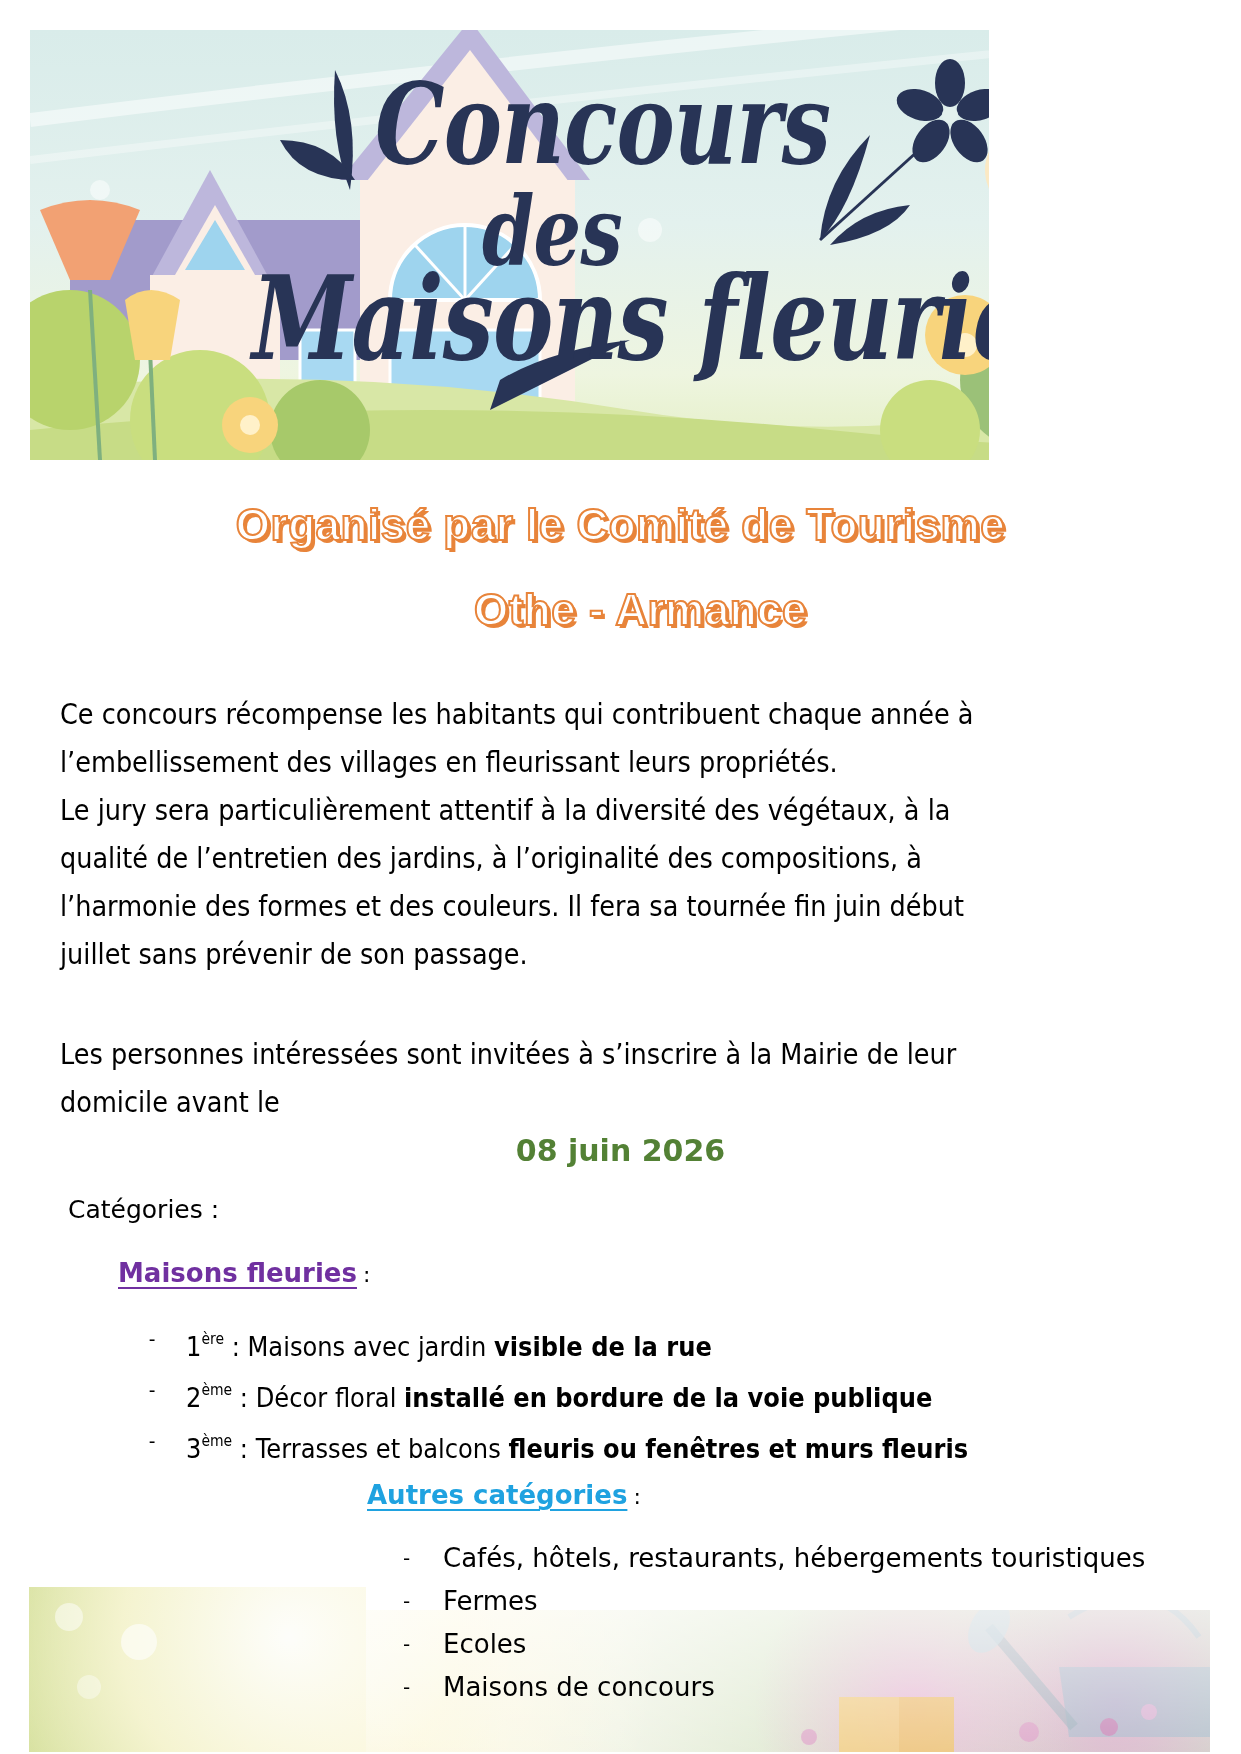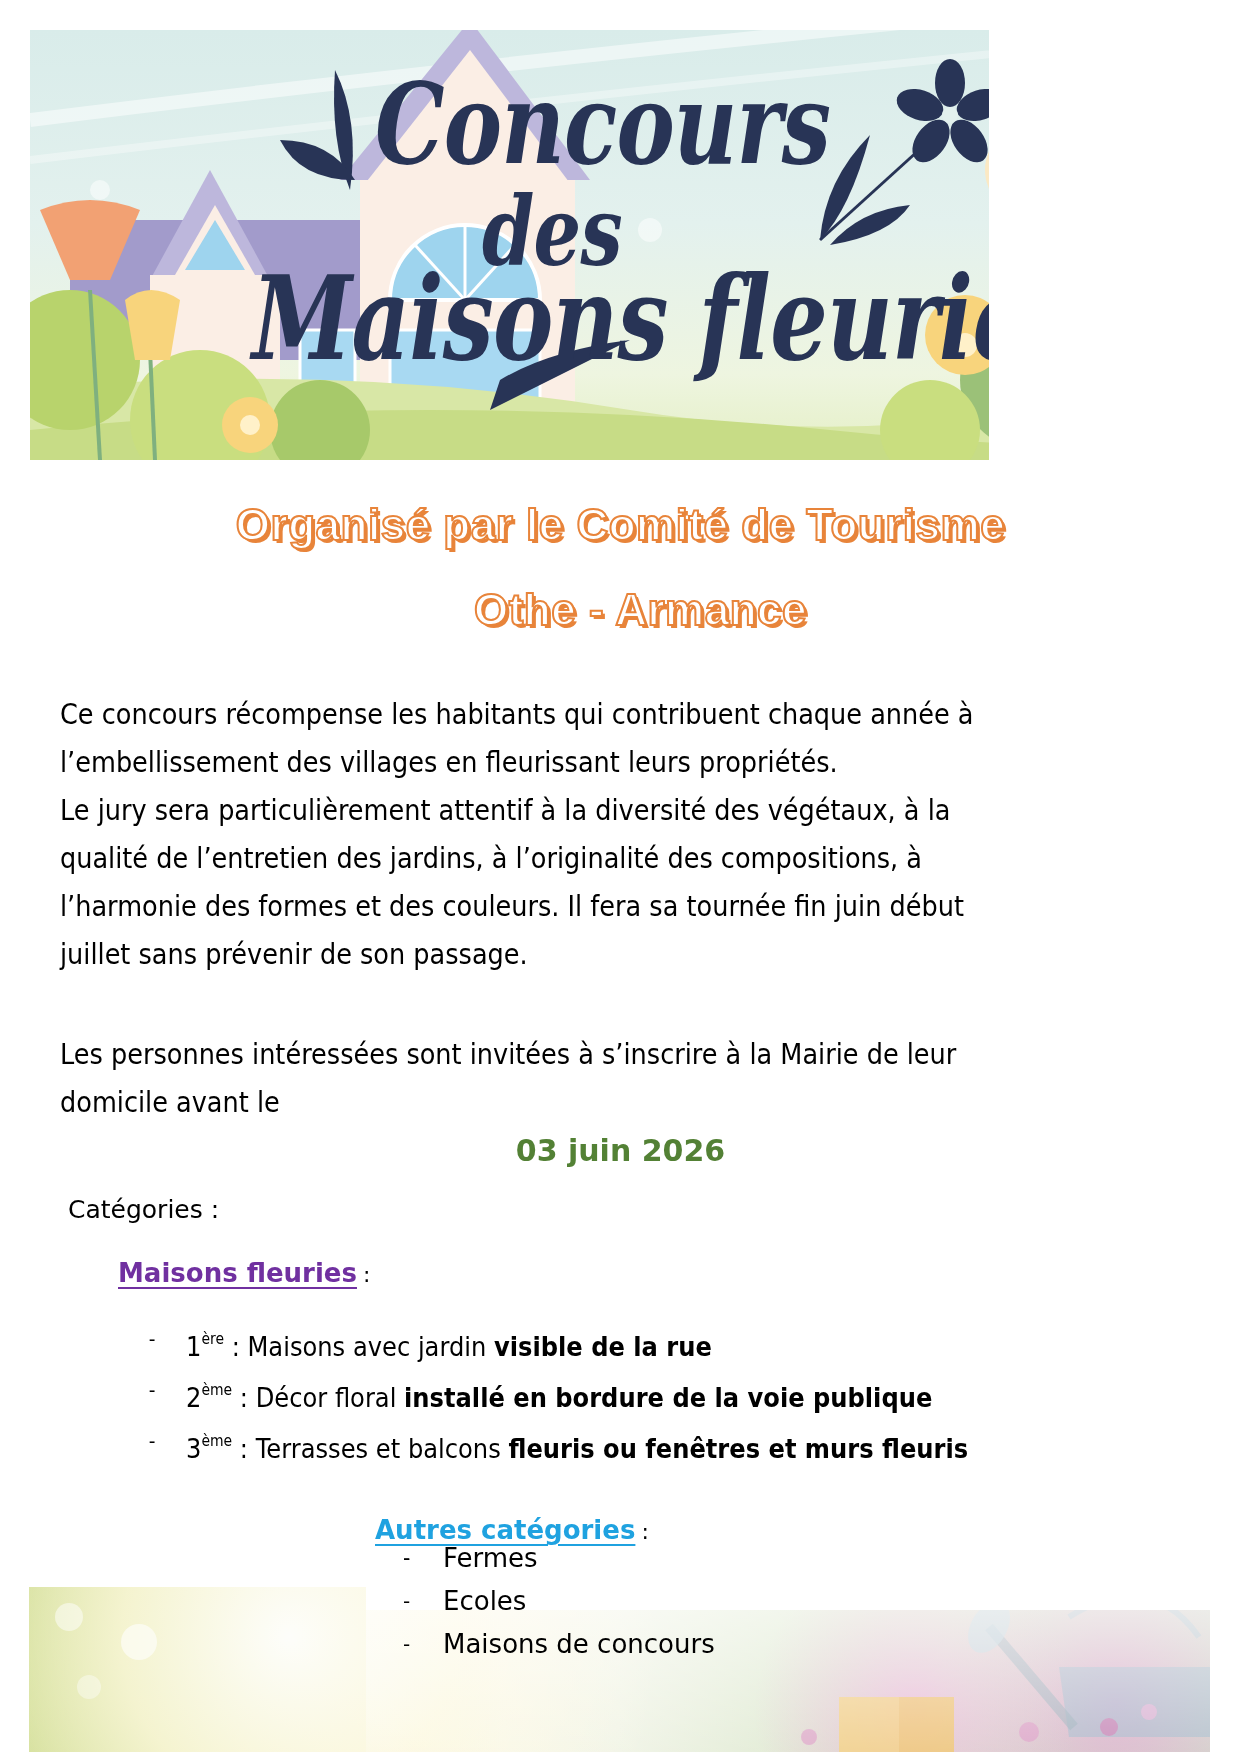--- a/index.html
+++ b/index.html
@@ -32,21 +32,21 @@
   .p1 { top: 690px; }
   .p2 { top: 1030px; }
   .date { position: absolute; top: 1133px; left: 0; width: 1241px; text-align: center;
           color: #538135; font-weight: bold; font-size: 30px; }
   .cat-label { position: absolute; left: 60px; top: 1195px; font-size: 25px; margin-left: 8px; }
 
   .heading { position: absolute; font-size: 26px; font-weight: bold; }
   .heading .u { text-decoration: underline; text-underline-offset: 5px; text-decoration-thickness: 2px; }
   .h-maisons { left: 118px; top: 1258px; }
   .h-maisons .u { color: #7030a0; }
-  .h-autres { left: 375px; top: 1480px; margin-top: 35px; }
+  .h-autres { left: 367px; top: 1480px; }
   .h-autres .u { color: #1fa2e0; }
   .heading .colon { font-weight: normal; color: #000; font-size: 22px; margin-left: 6px; }
 
   ul.list { list-style: none; margin: 0; padding: 0; position: absolute; }
   ul.list li { position: relative; font-size: 26px; line-height: 43px; white-space: nowrap; }
   ul.list li .dash { position: absolute; left: -40px; font-size: 20px; }
   .list-maisons { left: 186px; top: 1318px; }
   .list-maisons li { transform: scaleX(0.93); transform-origin: left center; }
   .list-maisons sup { font-size: 15px; vertical-align: 12px; }
   .list-maisons b { font-weight: bold; }
@@ -153,21 +153,21 @@
   <div>qualité de l’entretien des jardins, à l’originalité des compositions, à</div>
   <div>l’harmonie des formes et des couleurs. Il fera sa tournée fin juin début</div>
   <div>juillet sans prévenir de son passage.</div>
 </div>
 
 <div class="para p2">
   <div>Les personnes intéressées sont invitées à s’inscrire à la Mairie de leur</div>
   <div>domicile avant le</div>
 </div>
 
-<div class="date">03 juin 2026</div>
+<div class="date">08 juin 2026</div>
 
 <div class="cat-label">Catégories :</div>
 
 <div class="heading h-maisons">
   <span class="u">Maisons fleuries</span><span class="colon">:</span>
 </div>
 
 <ul class="list list-maisons">
   <li>
     <span class="dash">-</span>
@@ -201,17 +201,17 @@
   </svg>
 </div>
 <div class="text-mask"></div>
 <div class="text-mask-fade"></div>
 
 <div class="heading h-autres" style="z-index:3">
   <span class="u">Autres catégories</span><span class="colon">:</span>
 </div>
 
 <ul class="list list-autres">
-  <li><span class="dash">-</span></li>
+  <li><span class="dash">-</span><span>Cafés, hôtels, restaurants, hébergements touristiques</span></li>
   <li><span class="dash">-</span><span>Fermes</span></li>
   <li><span class="dash">-</span><span>Ecoles</span></li>
   <li><span class="dash">-</span><span>Maisons de concours</span></li>
 </ul>
 
 </body></html>

